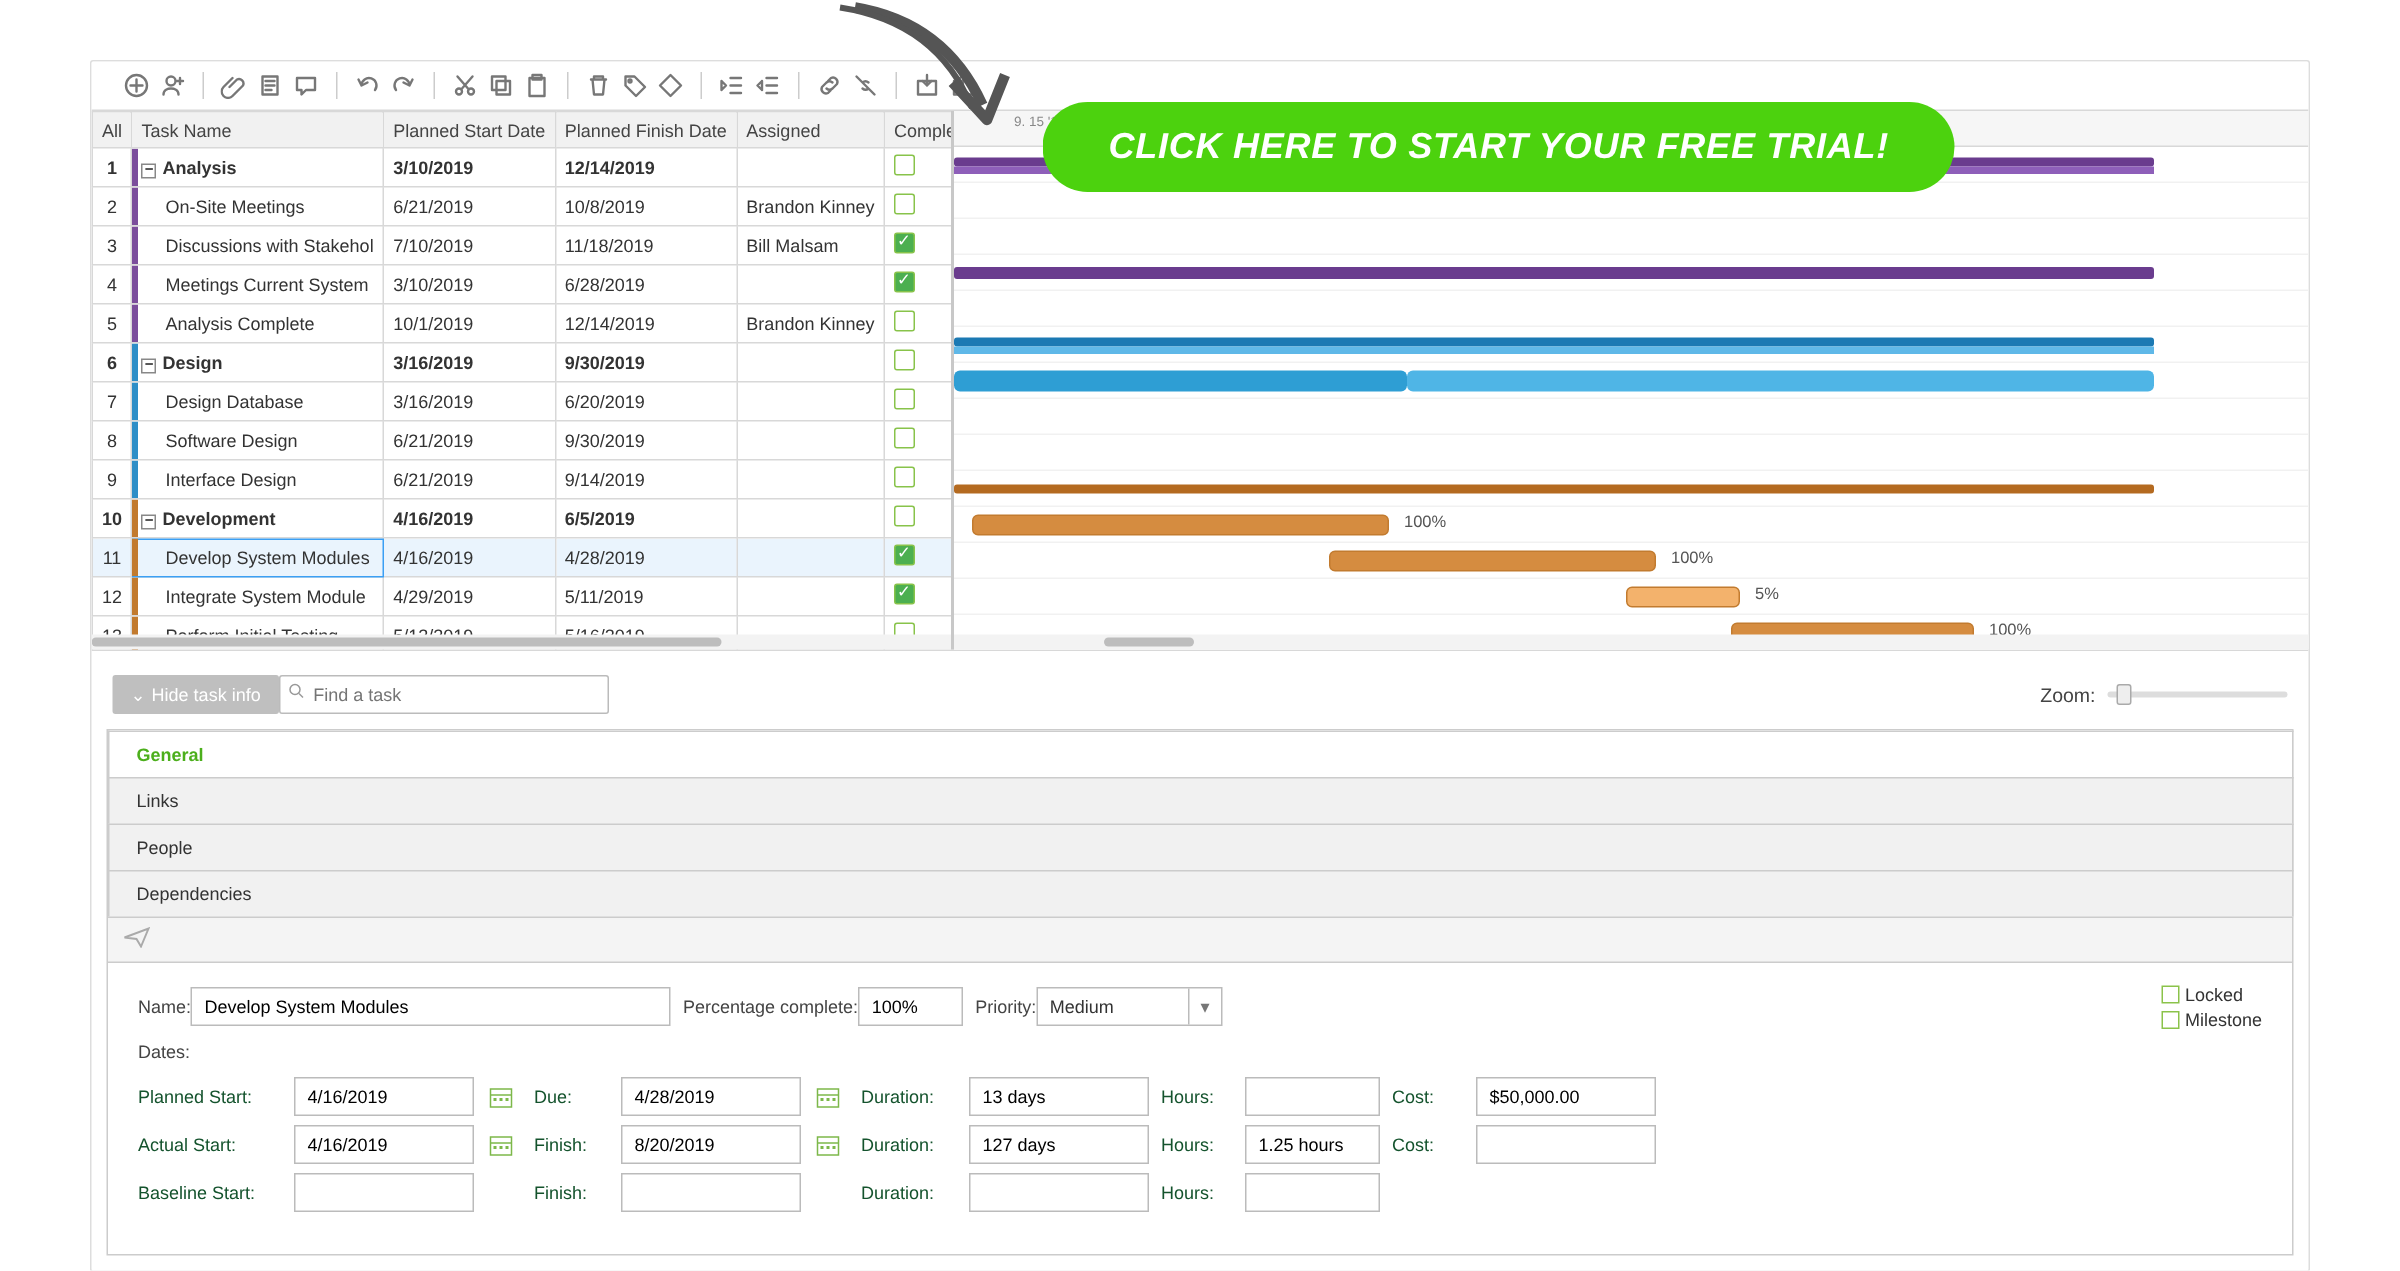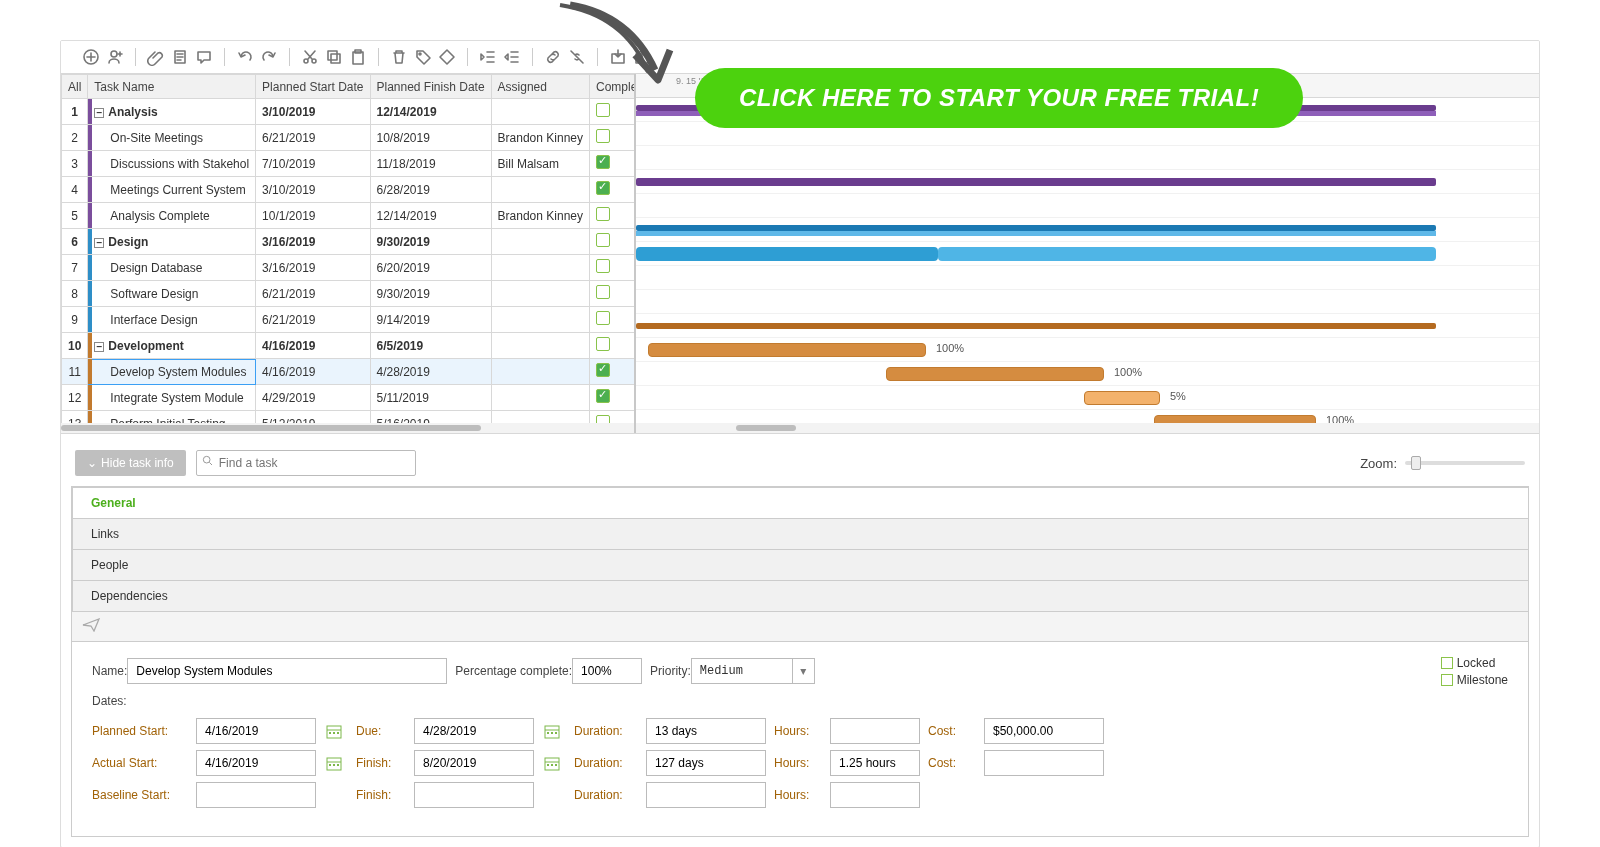--- a/index.html
+++ b/index.html
@@ -44,47 +44,47 @@
 .bar-dblb { background: #1B79B3; }
 .bar-dblb2 { position: absolute; height: 5px; top: 13px; background: #5FB8E8; }
 .bar-brown-g { background: #B46A20; height: 6px; top: 9px; }
 .bar-task { position: absolute; height: 14px; top: 5px; border-radius: 4px; }
 .bar-task.blue { background: #4FB5E6; }
 .bar-task.blue.prog { background: #2E9ED4; }
 .bar-task.orange { background: #F3B26C; border: 1px solid #C27B2F; }
 .bar-task.orange.full { background: #D58C40; }
 .pct-lbl { position: absolute; font-size: 11px; color: #555; top: 4px; }
 .bottom { padding: 10px; }
-.btoolbar { display: flex; align-items: center; gap: 10px; padding: 6px 4px; }
+.btoolbar { display: flex; align-items: center; padding: 6px 4px; }
 .hide-btn { background: #bfbfbf; color: #fff; padding: 6px 12px; border: none; border-radius: 2px; cursor: pointer; font-size: 12px; }
 .find { border: 1px solid #bbb; padding: 5px 8px; width: 220px; border-radius: 2px; font-size: 12px; }
 .zoom-wrap { margin-left: auto; display: flex; align-items: center; gap: 8px; font-size: 13px; color: #444; }
 .zoom-slider { width: 120px; height: 4px; background: #ddd; position: relative; border-radius: 2px; }
 .zoom-thumb { position: absolute; left: 6px; top: -5px; width: 10px; height: 14px; background: #eee; border: 1px solid #aaa; border-radius: 2px; }
 .panel { border: 1px solid #ccc; margin-top: 4px; }
 .tabs { display: flex; background: #f4f4f4; flex-direction: column; }
 .tab { padding: 8px 18px; border: 1px solid #ccc; border-bottom: none; background: #f1f1f1; margin-right: -1px; font-size: 12px; cursor: pointer; }
 .tab.active { background: #fff; color: #4CAF1C; font-weight: 700; }
 .tab-spacer { flex: 1; border-bottom: 1px solid #ccc; }
 .send-ico { padding: 6px 10px; border-bottom: 1px solid #ccc; color: #aaa; cursor: pointer; }
 .pbody { padding: 16px 20px 28px; position: relative; }
 .frow { display: flex; align-items: center; margin-bottom: 10px; font-size: 12px; }
 .frow label { color: #444; }
 .inp { border: 1px solid #bbb; padding: 4px 8px; height: 26px; font-size: 12px; }
 .inp.name { width: 320px; }
 .inp.pct { width: 70px; }
 .pri-dd { display: inline-flex; align-items: center; border: 1px solid #bbb; height: 26px; }
-.pri-dd .val { padding: 0 8px; width: 100px; font-size: 12px; font-family: Liberation Mono, monospace; }
+.pri-dd .val { padding: 0 8px; width: 100px; font-size: 12px; }
 .pri-dd .arr { width: 22px; height: 24px; border-left: 1px solid #bbb; display: flex; align-items: center; justify-content: center; color: #777; }
 .checks { position: absolute; right: 20px; top: 14px; font-size: 12px; }
 .checks div { display: flex; align-items: center; gap: 4px; margin-bottom: 3px; }
 .checks .cb { width: 12px; height: 12px; border: 1px solid #8bc34a; }
 .section-lbl { font-size: 12px; color: #444; margin: 6px 0 10px; }
 .date-grid { display: grid; grid-template-columns: 96px 120px 24px 50px 120px 24px 64px 120px 48px 90px 48px 120px; gap: 6px 8px; align-items: center; font-size: 12px; }
-.date-grid label { color: #a16207; }
+.date-grid label { color: #14532d; }
 .date-grid .inp { width: 100%; }
 .cal-ico { width: 20px; height: 20px; display: flex; align-items: center; justify-content: center; cursor: pointer; }
 .gantt-head { height: 24px; border-bottom: 1px solid #d8d8d8; background: #f6f6f6; font-size: 9px; color: #888; padding: 2px 0 0 40px; }
 svg.ic { width: 18px; height: 18px; stroke: #777; stroke-width: 1.6; fill: none; stroke-linecap: round; stroke-linejoin: round; }
 </style>
 </head>
 <body>
 
 <div class="container">
  <div class="cta-wrap">

